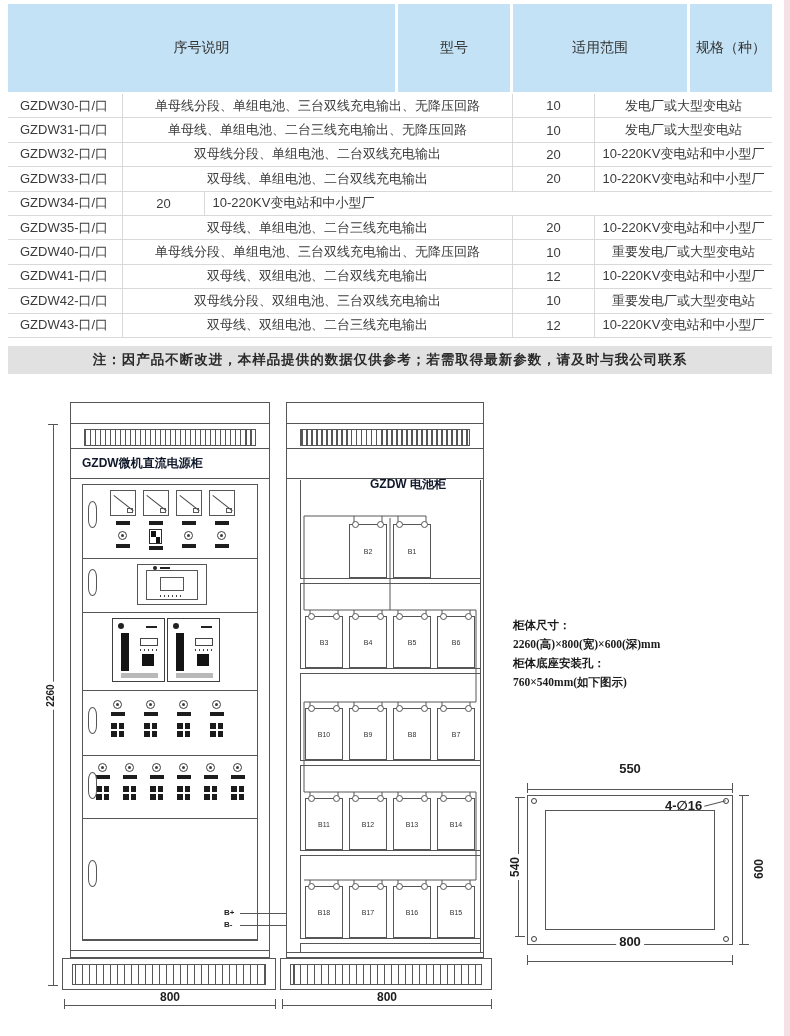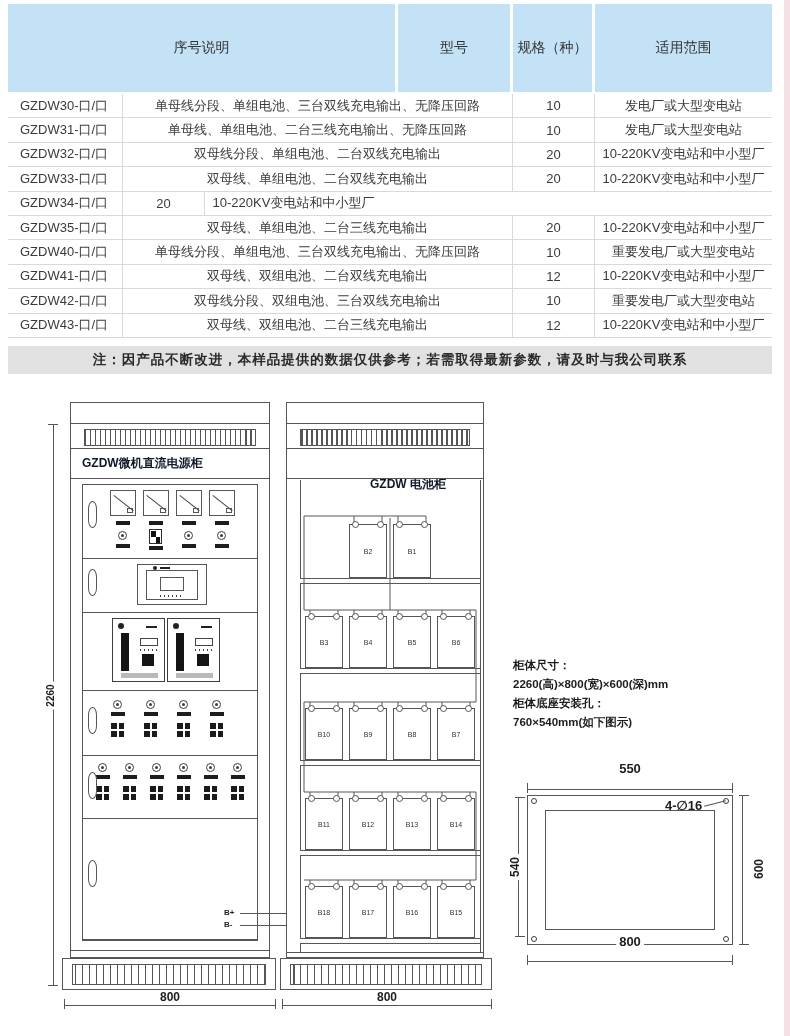--- a/index.html
+++ b/index.html
@@ -60,34 +60,34 @@
   .board{position:absolute;left:300px;width:180px;height:6px;border-top:1px solid #565656;border-bottom:1px solid #565656;box-sizing:border-box;background:#fff;}
   
   .dimh{position:absolute;border-bottom:1px solid #565656;box-sizing:border-box;}
   .dimh::before,.dimh::after{content:"";position:absolute;bottom:-4px;width:1px;height:10px;background:#565656;}
   .dimh::before{left:0;} .dimh::after{right:0;}
   .dimv{position:absolute;border-left:1px solid #565656;box-sizing:border-box;}
   .dimv::before,.dimv::after{content:"";position:absolute;left:-4px;height:1px;width:10px;background:#565656;}
   .dimv::before{top:0;} .dimv::after{bottom:0;}
   .dimtext{position:absolute;background:#fff;color:#1d1d1d;font-size:12px;font-weight:bold;padding:0 3px;white-space:nowrap;}
   .vtext{transform:rotate(-90deg);transform-origin:center center;}
-  .spec-block{position:absolute;left:513px;top:656px;font-size:11.5px;font-weight:bold;color:#1c1c1c;line-height:19px;white-space:nowrap;}
+  .spec-block{position:absolute;left:513px;top:616px;font-size:11.5px;font-weight:bold;color:#1c1c1c;line-height:19px;white-space:nowrap;font-family:Liberation Serif, serif;}
   .hole{position:absolute;width:6px;height:6px;border:1px solid #3d3d3d;border-radius:50%;box-sizing:border-box;background:#fff;}
   .b-label{position:absolute;font-size:8px;font-weight:bold;color:#222;}
   .edge-strip{position:absolute;right:0;top:0;width:6px;height:1036px;background:#f5e1e5;}
 </style>
 </head>
 <body>
 
 <div class="spec-table">
   <div class="thead">
     <div class="th c2">序号说明</div>
     <div class="th c1">型号</div>
+    <div class="th c4">适用范围</div>
     <div class="th c3">规格（种）</div>
-    <div class="th c4">适用范围</div>
   </div>
   <div class="tbody">
     <div class="trow">
         <div class="td c1">GZDW30-口/口</div>
         <div class="td c2">单母线分段、单组电池、三台双线充电输出、无降压回路</div>
         <div class="td c3">10</div>
         <div class="td c4">发电厂或大型变电站</div>
       </div>
       <div class="trow">
         <div class="td c1">GZDW31-口/口</div>

